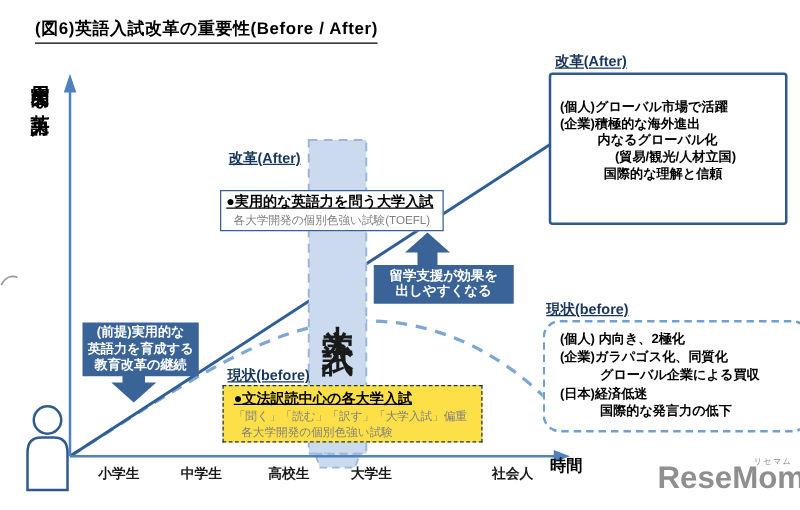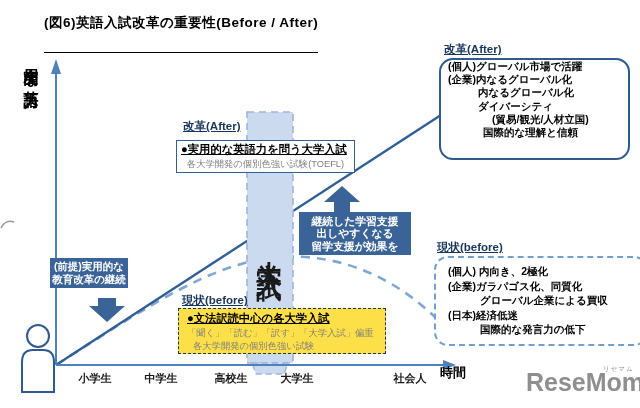--- a/index.html
+++ b/index.html
@@ -1,46 +1,46 @@
 <!DOCTYPE html>
 <html><head>
 <meta charset="utf-8">
 <style>
   html,body{margin:0;padding:0;background:#fff;}
   .stage{position:relative;width:640px;height:408px;background:#ffffff;overflow:hidden;
          font-family:"Liberation Sans",sans-serif;color:#111;}
   .abs{position:absolute;}
   svg{position:absolute;left:0;top:0;}
 
-  .title{left:44px;top:14px;font-size:13.5px;font-weight:bold;color:#000;
-         border-bottom:1.5px solid #000;padding-bottom:20px;letter-spacing:.5px;}
+  .title{left:28px;top:14px;font-size:13.5px;font-weight:bold;color:#000;
+         border-bottom:1.5px solid #000;padding-bottom:2px;letter-spacing:.5px;}
 
   .v-text{writing-mode:vertical-rl;text-orientation:upright;}
   .y-label{left:21px;top:56px;font-size:15px;font-weight:bold;letter-spacing:1.5px;color:#000;}
   .col-label{left:247px;top:190px;width:46px;height:120px;display:flex;align-items:center;justify-content:center;
              font-size:25px;font-weight:bold;letter-spacing:5px;color:#1a1a1a;}
 
   .sec-label{font-size:11.5px;font-weight:bold;color:#17365d;text-decoration:underline;white-space:nowrap;}
 
-  .toefl-box{left:176px;top:140px;width:177px;height:31px;background:#fff;border:1.5px solid #365f91;}
+  .toefl-box{left:176px;top:152px;width:177px;height:31px;background:#fff;border:1.5px solid #365f91;}
   .toefl-l1{font-size:11.3px;font-weight:bold;color:#000;text-decoration:underline;padding:1px 0 0 4px;white-space:nowrap;}
   .toefl-l2{font-size:9.3px;color:#7f7f7f;text-align:center;white-space:nowrap;margin-top:1px;}
 
   .cur-box{left:178px;top:308px;width:206px;height:44px;background:#fde047;border:1.5px dashed #17365d;}
   .cur-l1{font-size:11.3px;font-weight:bold;color:#000;text-decoration:underline;padding:2px 0 0 8px;white-space:nowrap;}
   .cur-l2{font-size:9.3px;color:#7f7f7f;padding-left:8px;white-space:nowrap;margin-top:1px;}
   .cur-l3{font-size:9.3px;color:#7f7f7f;padding-left:14px;white-space:nowrap;}
 
   .blue-box{background:#3a6497;color:#fff;font-weight:bold;text-align:center;}
-  .premise-box{left:50px;top:258px;width:78px;padding:2px 0;font-size:10.5px;line-height:13px;}
+  .premise-box{left:66px;top:258px;width:93px;padding:2px 0;font-size:10.5px;line-height:13px;}
   .support-box{left:299px;top:212px;width:112px;padding:3px 0;font-size:10.8px;line-height:12.3px;}
 
   .round-box{background:#fff;font-size:10.5px;font-weight:bold;color:#000;}
-  .after-box{left:439px;top:58px;width:180px;height:98px;border:2px solid #2f5a8e;border-radius:14px;
-             padding:0 0 0 7px;line-height:13.2px;}
+  .after-box{left:439px;top:58px;width:180px;height:98px;border:2px solid #2f5a8e;border-radius:3px;
+             padding:20px 0 0 7px;line-height:13.2px;}
   .before-box{left:434px;top:256px;width:198px;height:80px;border:2px dashed #6fa0d0;border-radius:14px;
               padding:6px 0 0 12px;line-height:14.5px;}
   .bline{white-space:nowrap;}
   .ind-30{padding-left:30px;}
   .ind-44{padding-left:44px;}
   .ind-35{padding-left:35px;}
   .ind-32{padding-left:32px;}
 
   .tick{top:371px;font-size:11px;font-weight:600;color:#1a1a1a;transform:translateX(-50%);white-space:nowrap;}
   .x-label{left:424px;top:364px;font-size:13px;font-weight:bold;color:#000;margin-left:16px;}
@@ -90,35 +90,34 @@
 
   <div class="abs sec-label" style="left:182px;top:293px;">現状(before)</div>
   <div class="abs cur-box">
     <div class="cur-l1">●文法訳読中心の各大学入試</div>
     <div class="cur-l2">「聞く」「読む」「訳す」「大学入試」偏重</div>
     <div class="cur-l3">各大学開発の個別色強い試験</div>
   </div>
 
   <div class="abs blue-box premise-box">
     <div class="bline">(前提)実用的な</div>
+    <div class="bline">英語力を育成する</div>
     <div class="bline">教育改革の継続</div>
   </div>
 
   <div class="abs blue-box support-box">
-    <div class="bline">継続した学習支援</div>
+    <div class="bline">留学支援が効果を</div>
     <div class="bline">出しやすくなる</div>
-    <div class="bline">留学支援が効果を</div>
   </div>
 
   <div class="abs sec-label" style="left:444px;top:42px;">改革(After)</div>
   <div class="abs round-box after-box">
     <div class="bline">(個人)グローバル市場で活躍</div>
-    <div class="bline">(企業)内なるグローバル化</div>
+    <div class="bline">(企業)積極的な海外進出</div>
     <div class="bline ind-30">内なるグローバル化</div>
-    <div class="bline ind-30">ダイバーシティ</div>
     <div class="bline ind-44">(貿易/観光/人材立国)</div>
     <div class="bline ind-35">国際的な理解と信頼</div>
   </div>
 
   <div class="abs sec-label" style="left:437px;top:240px;">現状(before)</div>
   <div class="abs round-box before-box">
     <div class="bline">(個人) 内向き、2極化</div>
     <div class="bline">(企業)ガラパゴス化、同質化</div>
     <div class="bline ind-32">グローバル企業による買収</div>
     <div class="bline">(日本)経済低迷</div>

